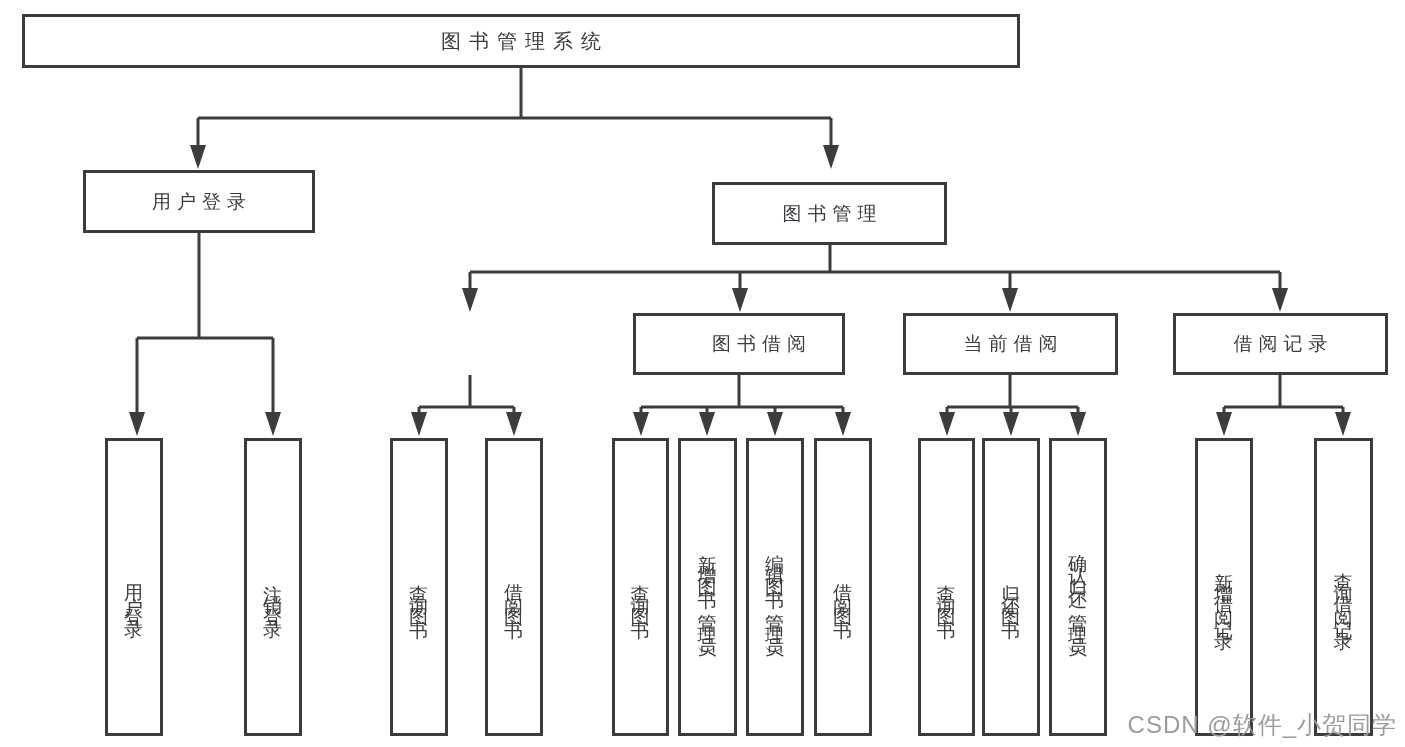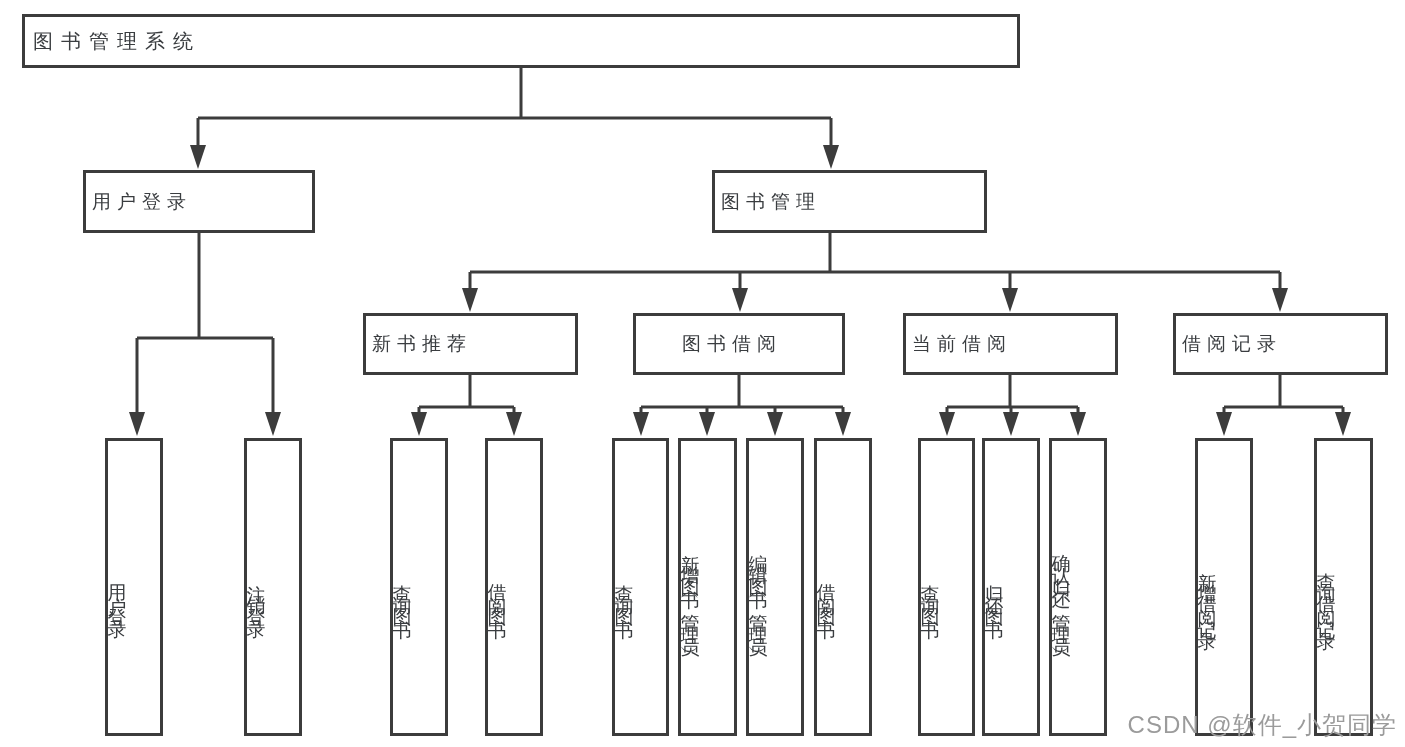--- a/index.html
+++ b/index.html
@@ -20,20 +20,21 @@
     left: 0; top: 0;
     width: 1405px; height: 747px;
   }
   .node {
     position: absolute;
     box-sizing: border-box;
     border: 3px solid #3c3c3c;
     background: #ffffff;
     display: flex;
     align-items: center;
+    justify-content: center;
     color: #3a3d40;
   }
   .hbox span {
     font-size: 19px;
     letter-spacing: 6px;
     padding-left: 6px; 
     white-space: nowrap;
   }
   .hbox.root span {
     font-size: 20px;
@@ -103,27 +104,24 @@
     </g>
   </svg>
 
   <div class="node hbox root" style="left:22px; top:14px; width:998px; height:54px;">
     <span>图书管理系统</span>
   </div>
 
   <div class="node hbox" style="left:83px; top:170px; width:232px; height:63px;">
     <span>用户登录</span>
   </div>
-  <div class="node hbox" style="left:712px; top:170px; width:275px; height:63px;">
+  <div class="node hbox" style="left:712px; top:182px; width:235px; height:63px;">
     <span>图书管理</span>
   </div>
 
-  <div class="node hbox" style="left:363px; top:313px; width:215px; height:62px;">
-    <span>新书推荐</span>
-  </div>
   <div class="node hbox" style="left:633px; top:313px; width:212px; height:62px;padding-left:40px;">
     <span>图书借阅</span>
   </div>
   <div class="node hbox" style="left:903px; top:313px; width:215px; height:62px;">
     <span>当前借阅</span>
   </div>
   <div class="node hbox" style="left:1173px; top:313px; width:215px; height:62px;">
     <span>借阅记录</span>
   </div>
 

